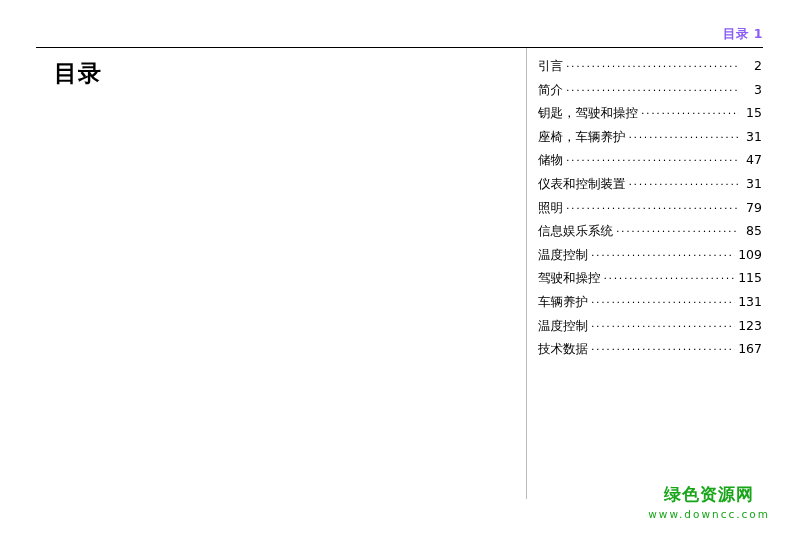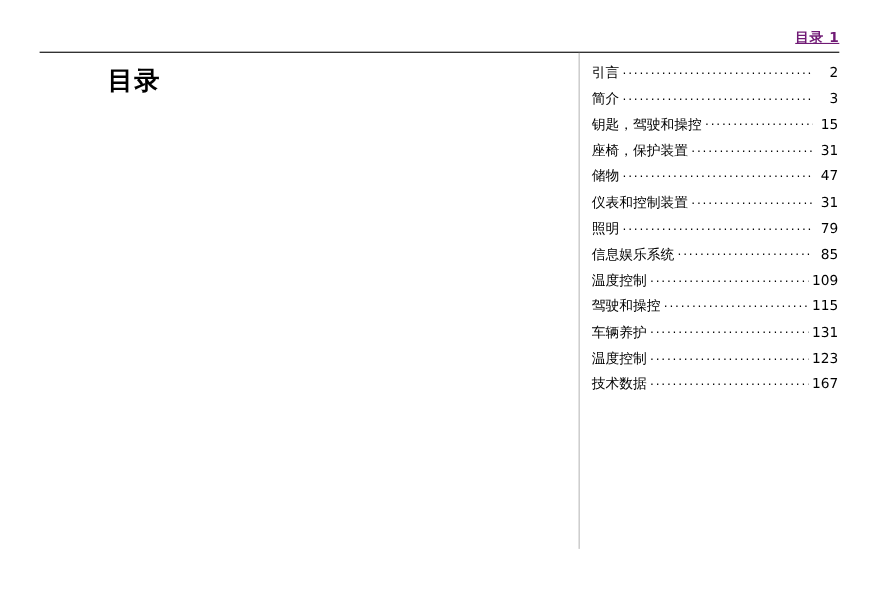--- a/index.html
+++ b/index.html
@@ -22,41 +22,39 @@
   }
 
   
   .header {
     position: absolute;
     top: 26px;
     right: 33px;
     font-size: 12.5px;
     font-weight: bold;
     letter-spacing: 0.5px;
-    color: #701a75;
-    text-decoration: underline;
+    color: #8b5cf6;
   }
   .header-rule {
     position: absolute;
     top: 47px;
     left: 36px;
     right: 33px;
     height: 1px;
     background: #000;
   }
 
   
   .doc-title {
     position: absolute;
     top: 58px;
     left: 54px;
     font-size: 23px;
     font-weight: bold;
     letter-spacing: 1px;
-    margin-left: 44px;
   }
 
   
   .v-rule {
     position: absolute;
     top: 48px;
     left: 526px;
     width: 1px;
     height: 451px;
     background: #b9b9b9;
@@ -143,21 +141,21 @@
       <span class="toc-page">3</span>
     </div>
 
     <div class="toc-entry">
       <span class="toc-label">钥匙，驾驶和操控</span>
       <span class="toc-dots">................................................</span>
       <span class="toc-page">15</span>
     </div>
 
     <div class="toc-entry">
-      <span class="toc-label">座椅，保护装置</span>
+      <span class="toc-label">座椅，车辆养护</span>
       <span class="toc-dots">................................................</span>
       <span class="toc-page">31</span>
     </div>
 
     <div class="toc-entry">
       <span class="toc-label">储物</span>
       <span class="toc-dots">................................................</span>
       <span class="toc-page">47</span>
     </div>
 
@@ -204,14 +202,18 @@
     </div>
 
     <div class="toc-entry">
       <span class="toc-label">技术数据</span>
       <span class="toc-dots">................................................</span>
       <span class="toc-page">167</span>
     </div>
 
   </div>
 
+  <div class="watermark">
+    <div class="watermark-main">绿色资源网</div>
+    <div class="watermark-sub">www.downcc.com</div>
+  </div>
 
 </div>
 
 </body></html>

